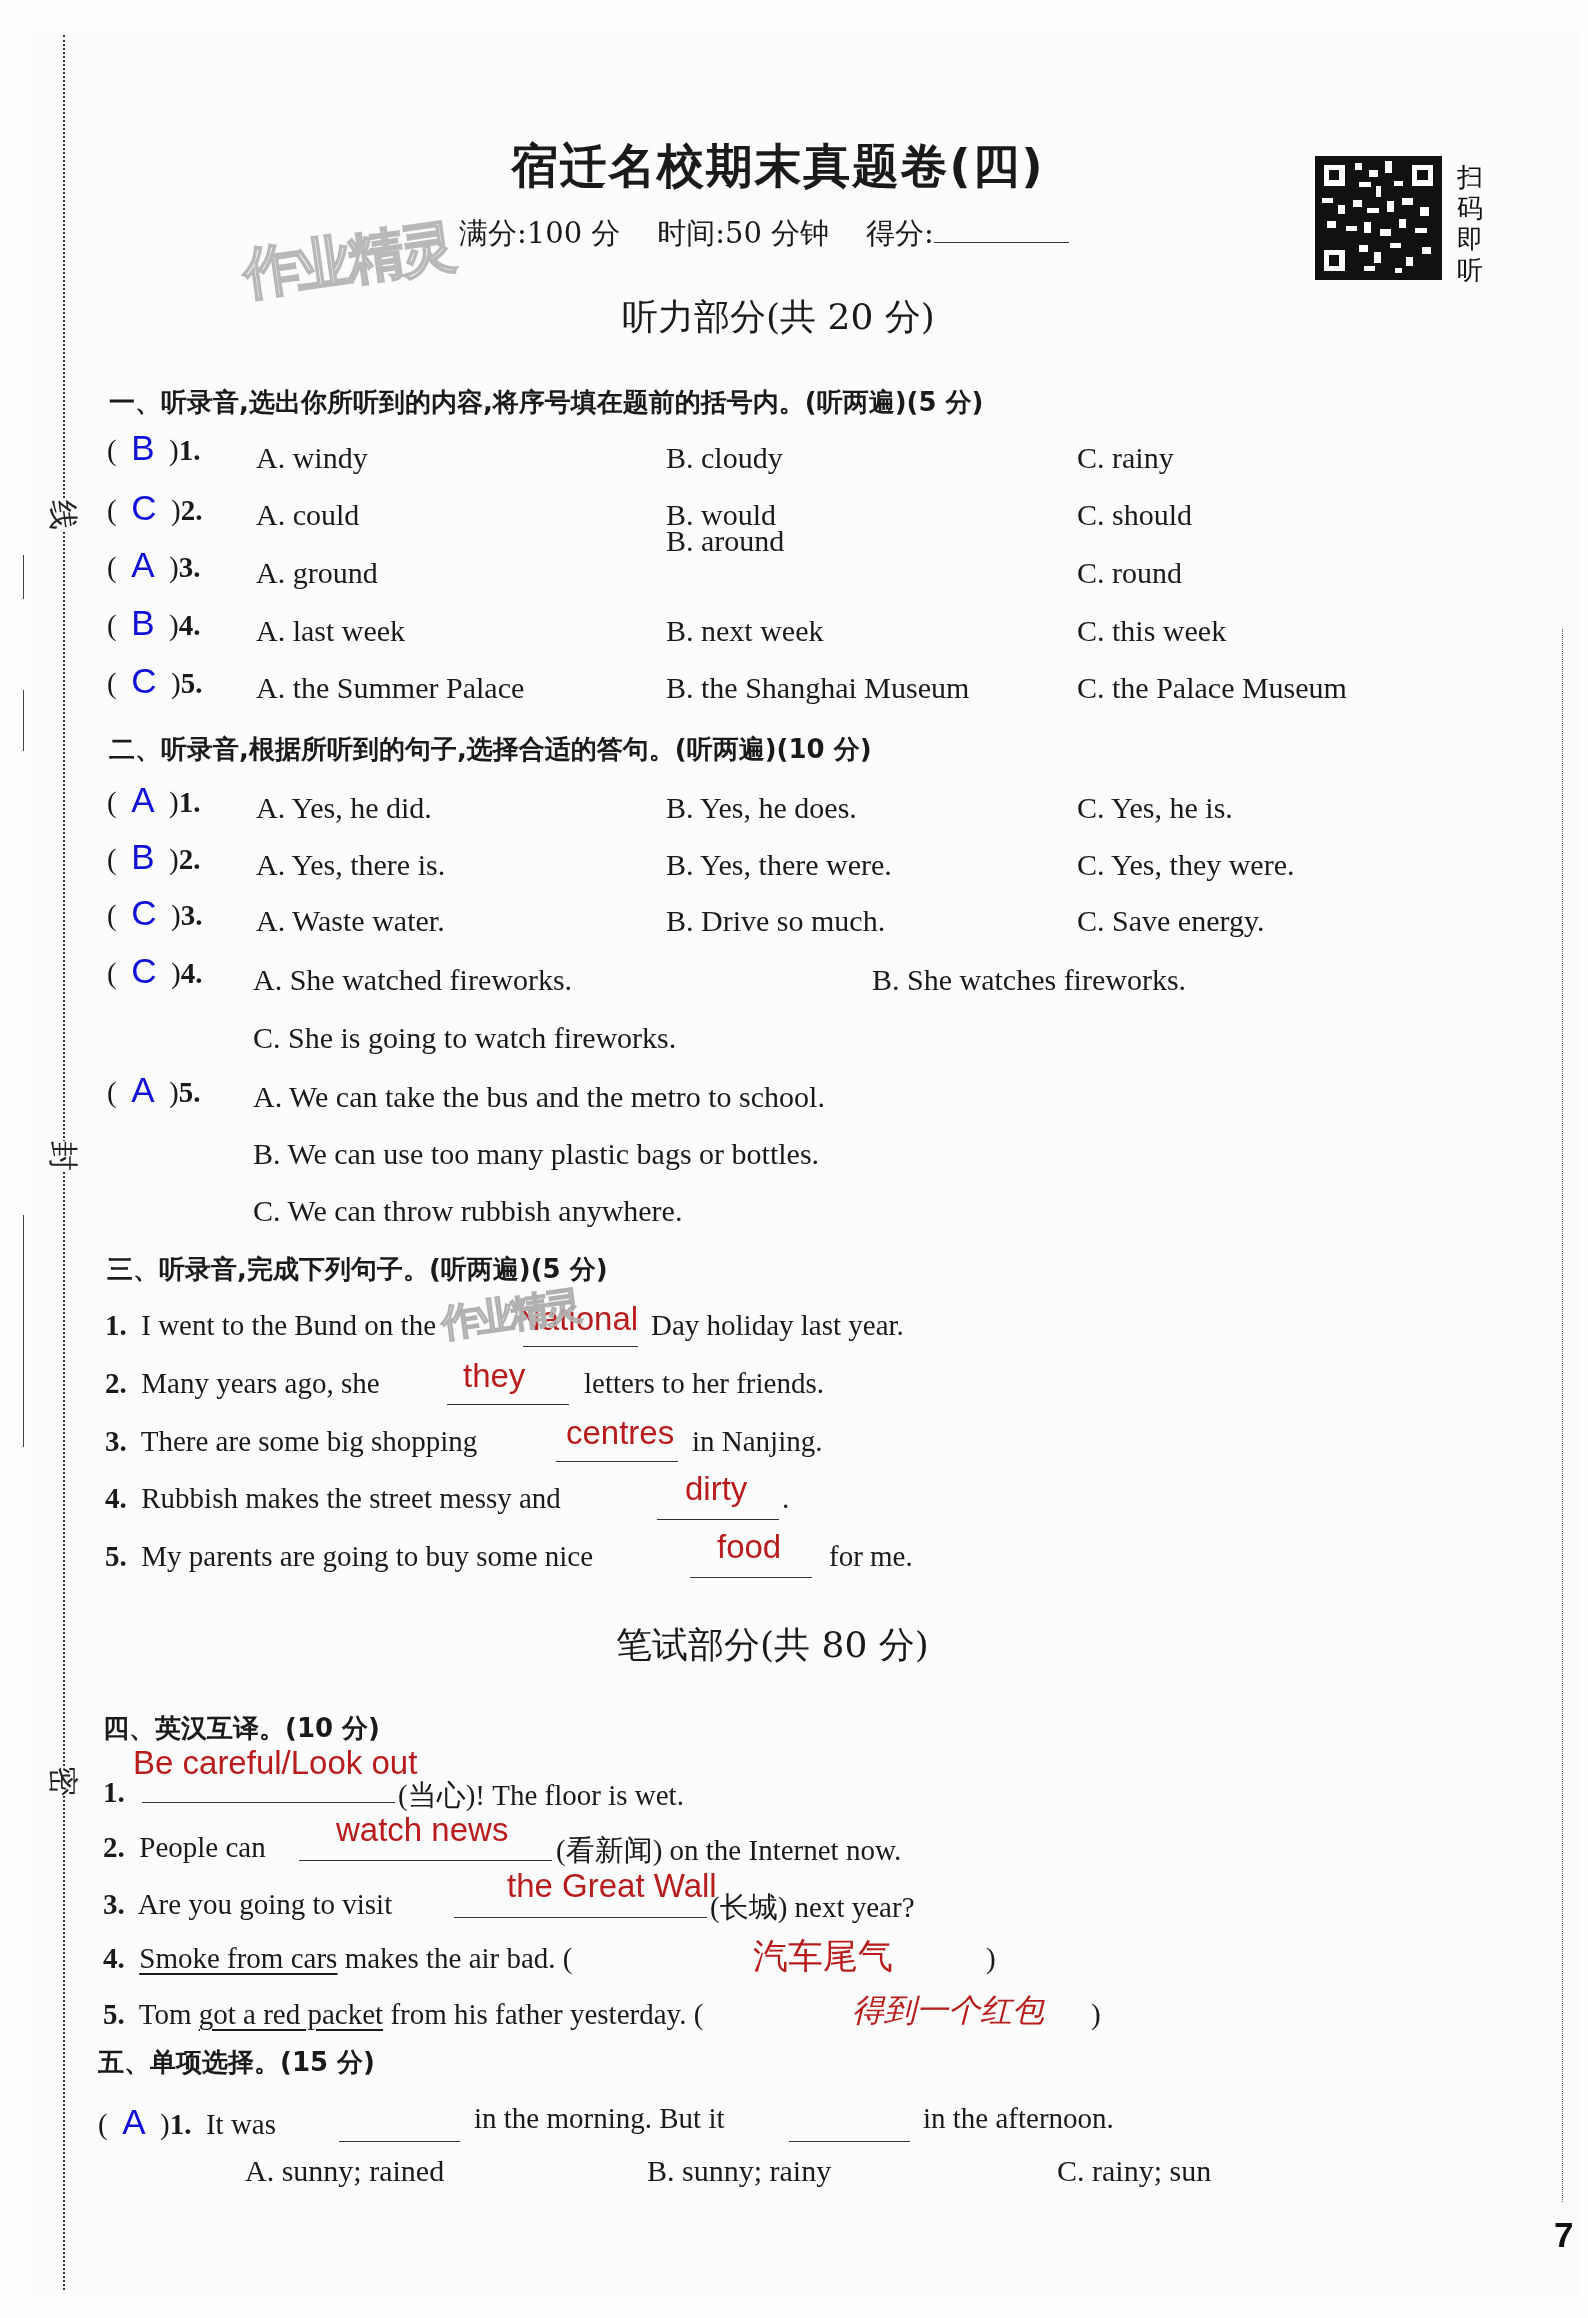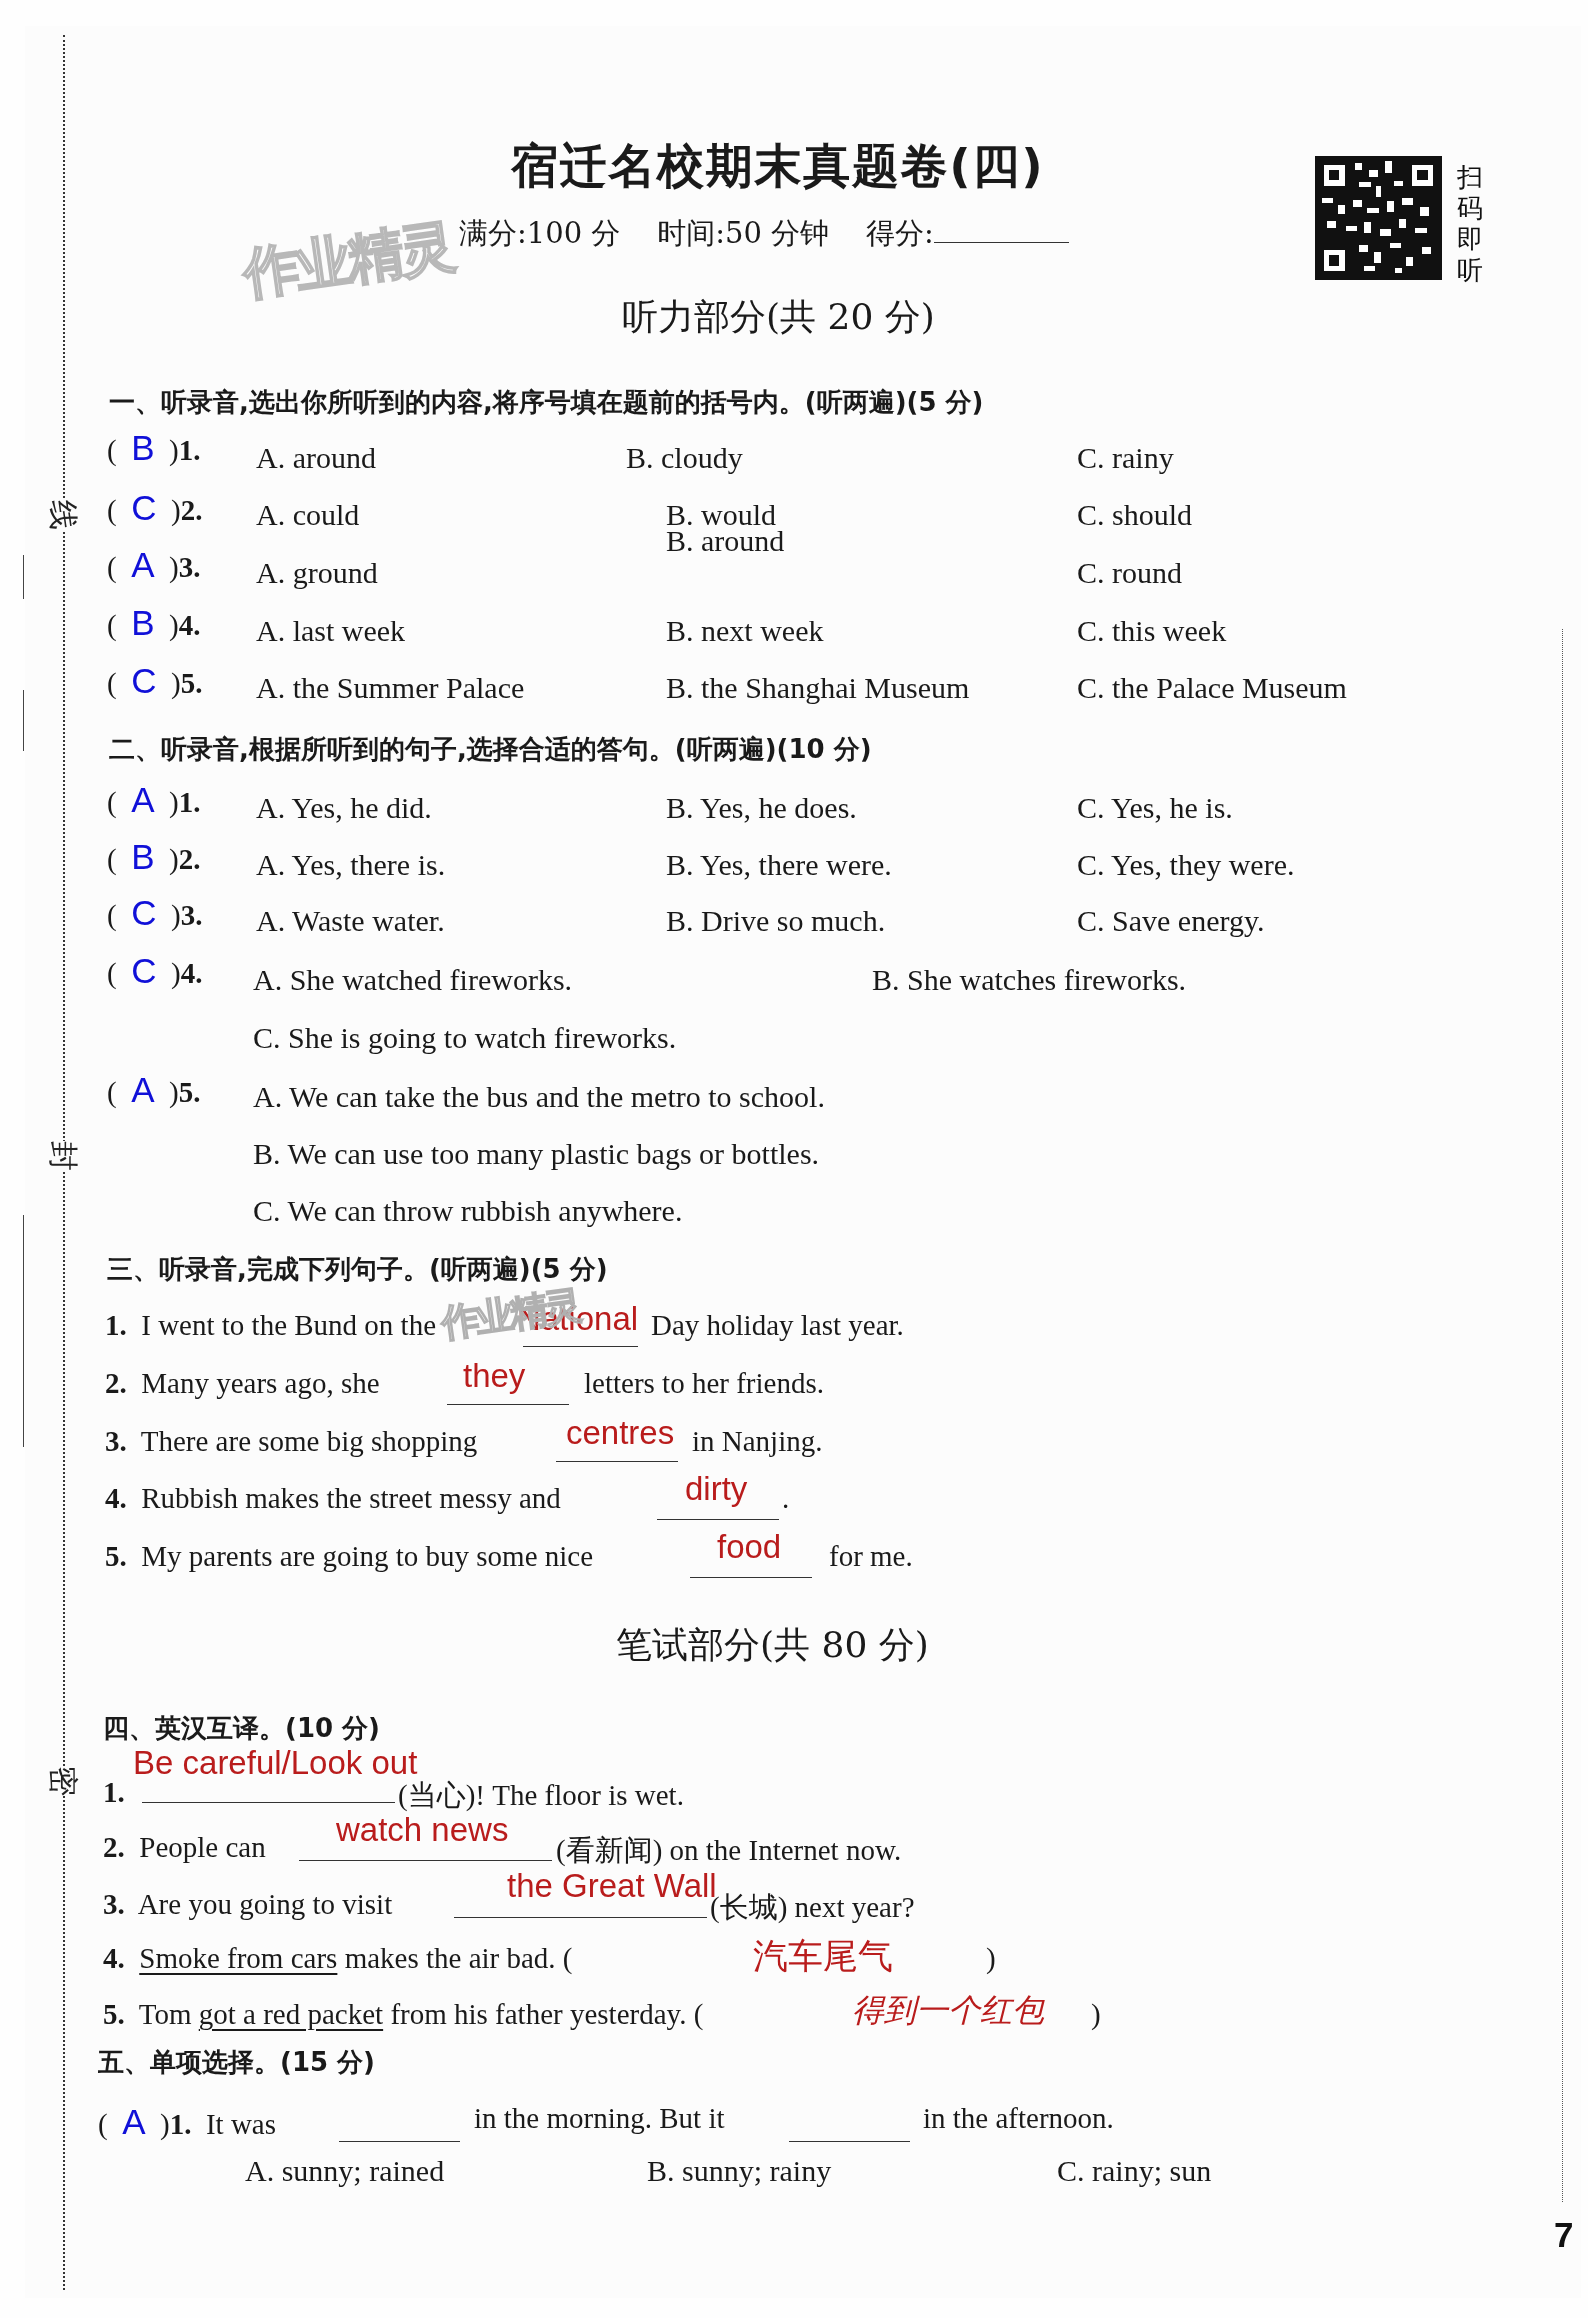--- a/index.html
+++ b/index.html
@@ -95,22 +95,22 @@
   <div>即</div>
   <div>听</div>
 </div>
 
 <div class="abs section-head" style="left:622px;top:293px;">听力部分(共 20 分)</div>
 
 <div class="abs qhead" style="left:109px;top:385px;">一、听录音,选出你所听到的内容,将序号填在题前的括号内。(听两遍)(5 分)</div>
 
 <div>
   <div class="row" style="left:107px;top:428px;"><span class="paren">(&nbsp;&nbsp;</span><span class="ans">B</span><span class="paren">&nbsp;&nbsp;)</span><span class="num">1.</span></div>
-  <div class="opt" style="left:256px;top:441px;">A.  around</div>
-  <div class="opt" style="left:626px;top:441px;">B.  cloudy</div>
+  <div class="opt" style="left:256px;top:441px;">A.  windy</div>
+  <div class="opt" style="left:666px;top:441px;">B.  cloudy</div>
   <div class="opt" style="left:1077px;top:441px;">C.  rainy</div>
 </div>
 <div>
   <div class="row" style="left:107px;top:488px;"><span class="paren">(&nbsp;&nbsp;</span><span class="ans">C</span><span class="paren">&nbsp;&nbsp;)</span><span class="num">2.</span></div>
   <div class="opt" style="left:256px;top:498px;">A.  could</div>
   <div class="opt" style="left:666px;top:498px;">B.  would</div>
   <div class="opt" style="left:1077px;top:498px;">C.  should</div>
 </div>
 <div>
   <div class="row" style="left:107px;top:545px;"><span class="paren">(&nbsp;&nbsp;</span><span class="ans">A</span><span class="paren">&nbsp;&nbsp;)</span><span class="num">3.</span></div>

